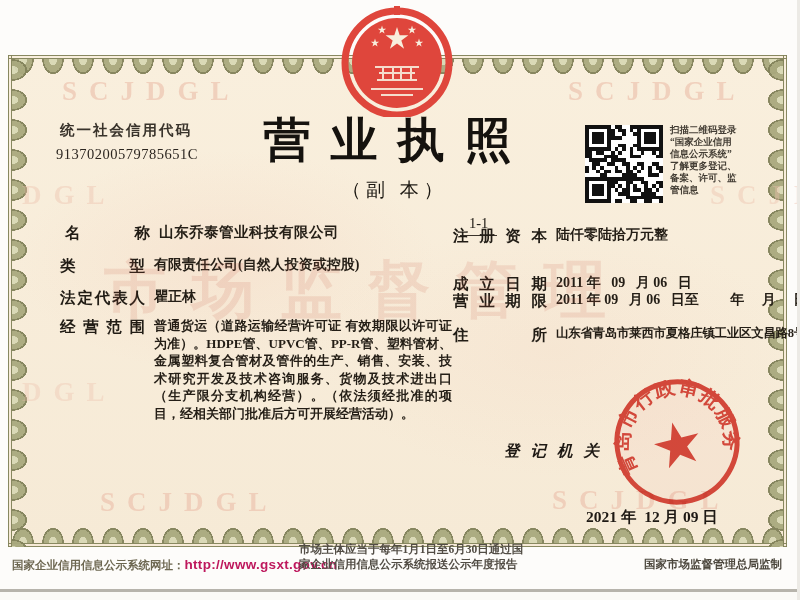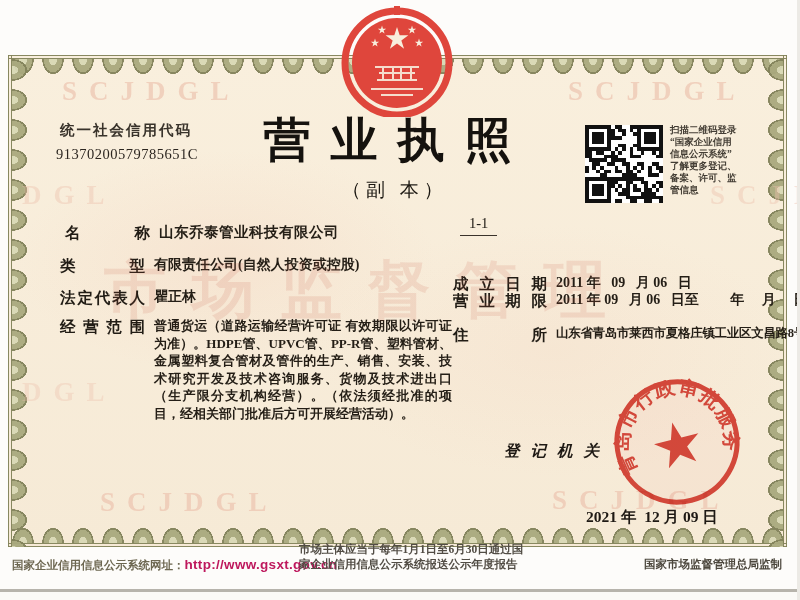--- a/index.html
+++ b/index.html
@@ -276,20 +276,24 @@
     </div>
     <div class="row" style="left:52px;top:262px;">
       <div class="lab lab-l">经营范围</div>
       <div class="val val-scope">普通货运（道路运输经营许可证 有效期限以许可证为准）。HDPE管、UPVC管、PP-R管、塑料管材、金属塑料复合管材及管件的生产、销售、安装、技术研究开发及技术咨询服务、货物及技术进出口（生产限分支机构经营）。（依法须经批准的项目，经相关部门批准后方可开展经营活动）。</div>
     </div>
     <div class="row" style="left:52px;top:233px;">
       <div class="lab lab-l">法定代表人</div>
       <div class="val">瞿正林</div>
     </div>
 
+    <div class="row" style="left:445px;top:171px;">
+      <div class="lab lab-r">注册资本</div>
+      <div class="val">陆仟零陆拾万元整</div>
+    </div>
     <div class="row" style="left:445px;top:203px;margin-top:16px;">
       <div class="lab lab-r">成立日期</div>
       <div class="val wsp">2011 年   09   月 06   日</div>
     </div>
     <div class="row" style="left:445px;top:236px;">
       <div class="lab lab-r">营业期限</div>
       <div class="val wsp">2011 年 09   月 06   日至         年     月     日</div>
     </div>
     <div class="row" style="left:445px;top:270px;">
       <div class="lab lab-r">住所</div>

